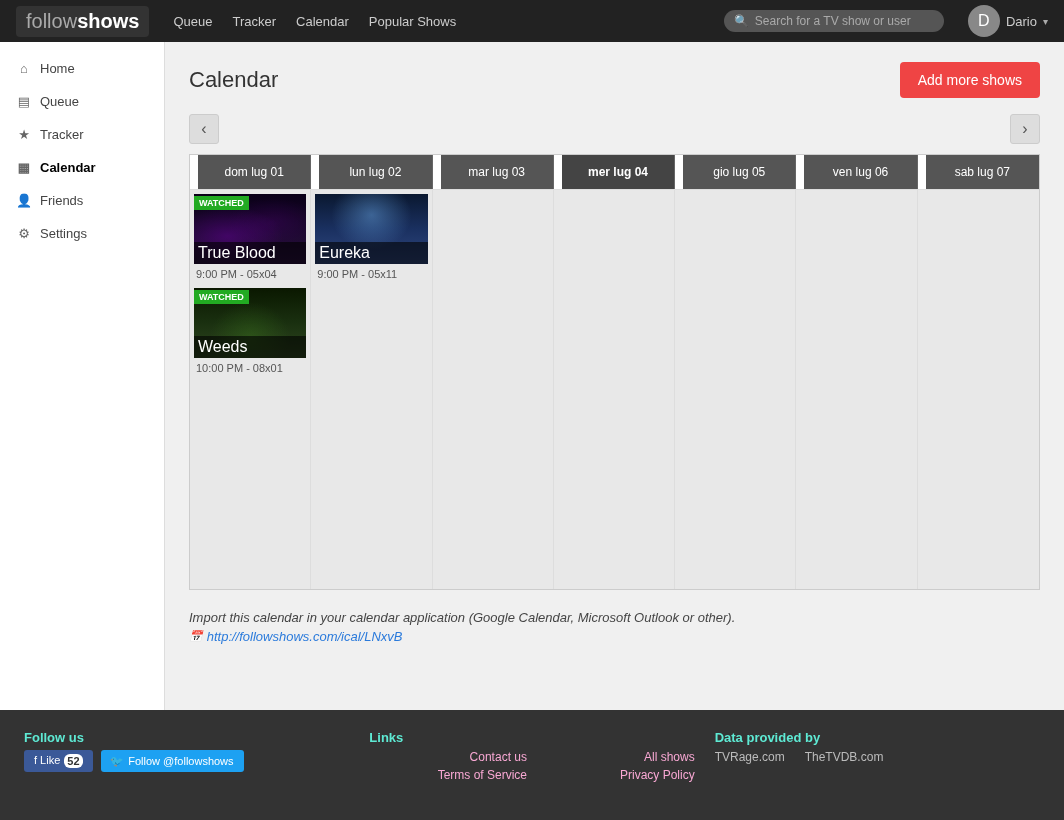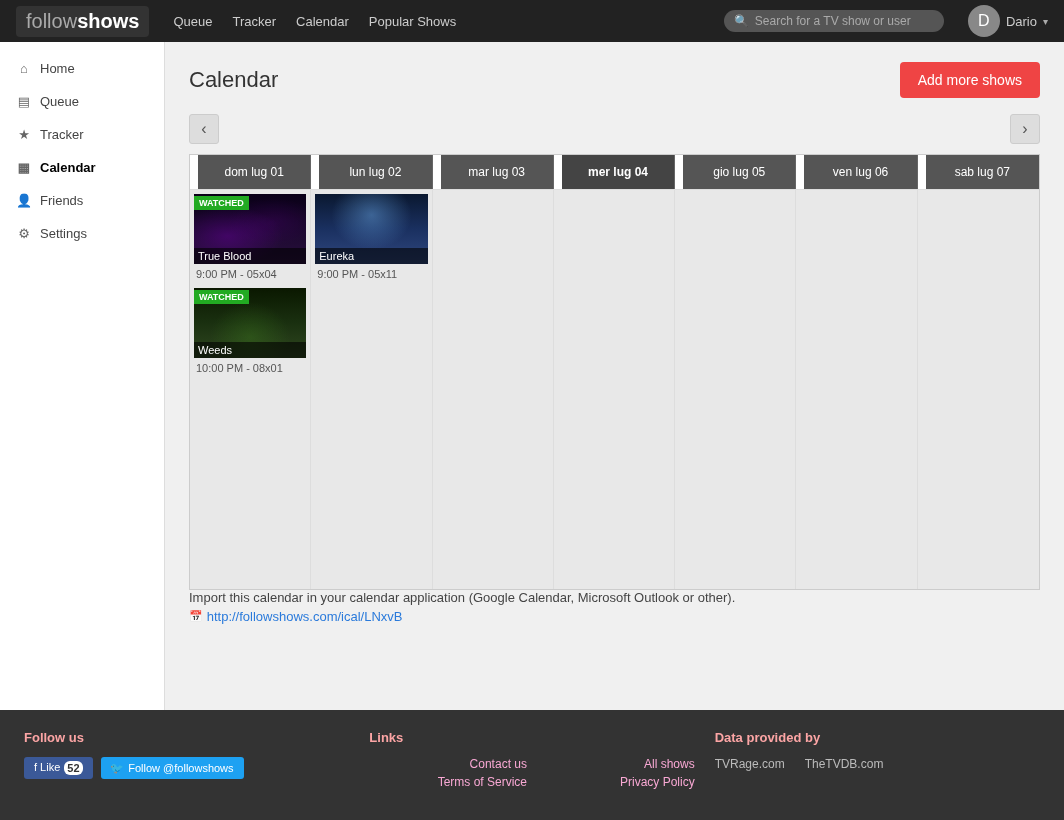--- a/index.html
+++ b/index.html
@@ -198,21 +198,21 @@
       position: relative;
       overflow: hidden;
     }
     .show-title {
       position: absolute;
       bottom: 0;
       left: 0;
       right: 0;
       background: rgba(0,0,0,0.6);
       color: #fff;
-      font-size: 11px;
+      font-size: 16px;
       padding: 2px 4px;
     }
     .watched-badge {
       position: absolute;
       top: 2px;
       left: 0;
       background: #22aa22;
       color: #fff;
       font-size: 9px;
       font-weight: bold;
@@ -239,22 +239,24 @@
       padding-left: 11px;
     }
     .figure-weeds {
       background:
         radial-gradient(ellipse at 50% 70%, rgba(60,120,30,0.4) 0%, transparent 50%),
         linear-gradient(180deg, #0a1800 0%, #1a3010 50%, #304820 100%);
     }
 
     
     .import-section {
+      margin-top: 20px;
       font-size: 13px;
       color: #444;
+      font-style: italic;
     }
     .import-link {
       color: #2a7adb;
       text-decoration: none;
       display: flex;
       align-items: center;
       gap: 4px;
       margin-top: 4px;
     }
     .cal-icon { font-size: 11px; }
@@ -263,23 +265,23 @@
     #footer {
       background: #333;
       color: #bbb;
       padding: 20px 24px;
       min-height: 110px;
       display: grid;
       grid-template-columns: 1fr 1fr 1fr;
       gap: 20px;
     }
     .footer-section h4 {
-      color: #fca5a5;
+      color: #5eead4;
       font-size: 13px;
-      margin-bottom: 12px;
+      margin-bottom: 5px;
       font-weight: bold;
     }
     .footer-link { color: #f9a8d4; text-decoration: none; font-size: 12px; text-align: right; }
     .footer-links-two-col { display: grid; grid-template-columns: 1fr 1fr; gap: 4px 10px; }
     .social-buttons { display: flex; gap: 8px; margin-top: 4px; }
     .fb-btn {
       background: #3b5998;
       color: #fff;
       border: none;
       padding: 4px 10px;

